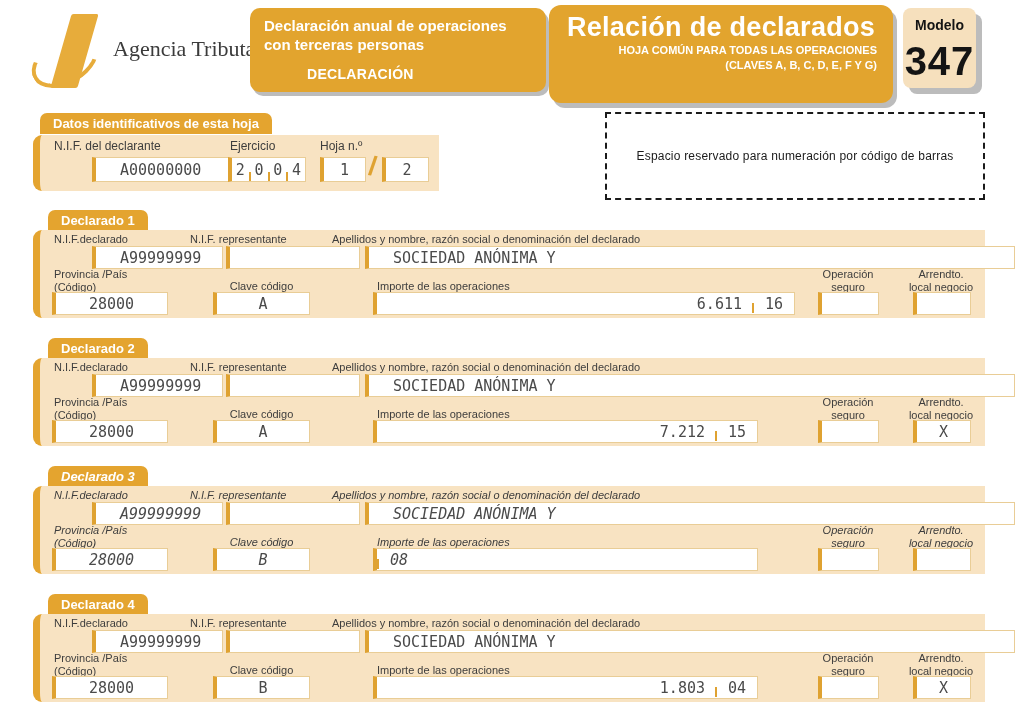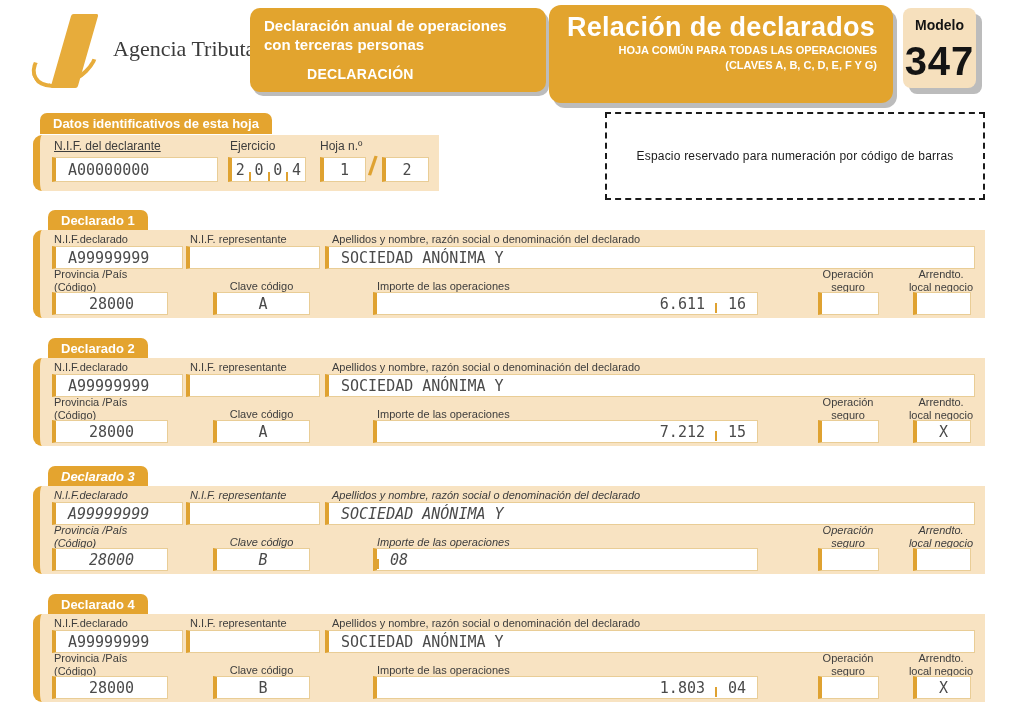--- a/index.html
+++ b/index.html
@@ -44,21 +44,21 @@
   #datos-tab { left:40px; top:113px; }
   #datos-panel { left:33px; top:135px; width:406px; height:56px; }
 
   .flabel { position:absolute; font-size:11px; color:#3d3d3d; line-height:1.18; white-space:nowrap; }
   .flabel.center { text-align:center; white-space:normal; }
   .flabel.datos { font-size:12px; }
 
   .fbox { position:absolute; background:#fff; border:1px solid #E9CD96; border-left:4px solid #DFA231;
           font-family:"DejaVu Sans Mono", monospace; font-size:15px; color:#4a4a4a;
           display:flex; align-items:center; overflow:hidden; }
-  .fb-left { padding-left:12px; }
+  .fb-left { padding-left:24px;margin-left:40px; }
   .fb-center { justify-content:center; }
 
   .comb { display:flex; align-items:stretch; }
   .comb .cell { flex:1; display:flex; align-items:center; justify-content:center; }
   .comb .tick { width:2px; height:9px; background:#DFA231; align-self:flex-end; }
 
   .imp-int { flex:1; text-align:right; padding-right:10px; }
   .imp-tick { width:2px; height:10px; background:#DFA231; align-self:flex-end; margin-bottom:1px; }
   .imp-dec { width:40px; text-align:center; }
 
@@ -97,21 +97,21 @@
     <div class="br-sub">(CLAVES A, B, C, D, E, F Y G)</div>
   </div>
 
   <div class="modelo">
     <div class="modelo-label">Modelo</div>
     <div class="modelo-num">347</div>
   </div>
 
   <div class="tab" id="datos-tab">Datos identificativos de esta hoja</div>
   <div class="panel" id="datos-panel">
-    <div class="flabel datos" style="left:14px; top:4px;text-decoration:underline;">N.I.F. del declarante</div>
+    <div class="flabel datos" style="left:14px; top:4px;">N.I.F. del declarante</div>
     <div class="fbox fb-left" style="left:12px; top:22px; width:166px; height:25px;">A00000000</div>
 
     <div class="flabel datos" style="left:190px; top:4px;">Ejercicio</div>
     <div class="fbox comb" style="left:188px; top:22px; width:78px; height:25px;">
       <div class="cell">2</div>
         <div class="tick"></div>
       <div class="cell">0</div>
         <div class="tick"></div>
       <div class="cell">0</div>
         <div class="tick"></div>
@@ -142,21 +142,21 @@
       <div class="flabel" style="left:292px; top:3px;">Apellidos y nombre, razón social o denominación del declarado</div>
       <div class="fbox fb-left" style="left:285px; top:16px; width:650px; height:23px;">SOCIEDAD ANÓNIMA Y</div>
 
       <div class="flabel" style="left:14px; top:38px;"><span>Provincia /País</span><br><span>(Código)</span></div>
       <div class="fbox fb-center" style="left:12px; top:62px; width:116px; height:23px;">28000</div>
 
       <div class="flabel center" style="left:173px; top:50px; width:97px;">Clave código</div>
       <div class="fbox fb-center" style="left:173px; top:62px; width:97px; height:23px;">A</div>
 
       <div class="flabel" style="left:337px; top:50px;">Importe de las operaciones</div>
-      <div class="fbox" style="left:333px; top:62px; width:385px; height:23px;">
+      <div class="fbox" style="left:333px; top:62px; width:422px; height:23px;">
         <div class="imp-int">6.611</div>
         <div class="imp-tick"></div>
         <div class="imp-dec">16</div>
       </div>
 
       <div class="flabel center" style="left:763px; top:38px; width:90px;"><span>Operación</span><br><span>seguro</span></div>
       <div class="fbox fb-center" style="left:778px; top:62px; width:61px; height:23px;"></div>
 
       <div class="flabel center" style="left:856px; top:38px; width:90px;"><span>Arrendto.</span><br><span>local negocio</span></div>
       <div class="fbox fb-center" style="left:873px; top:62px; width:58px; height:23px;"></div>

